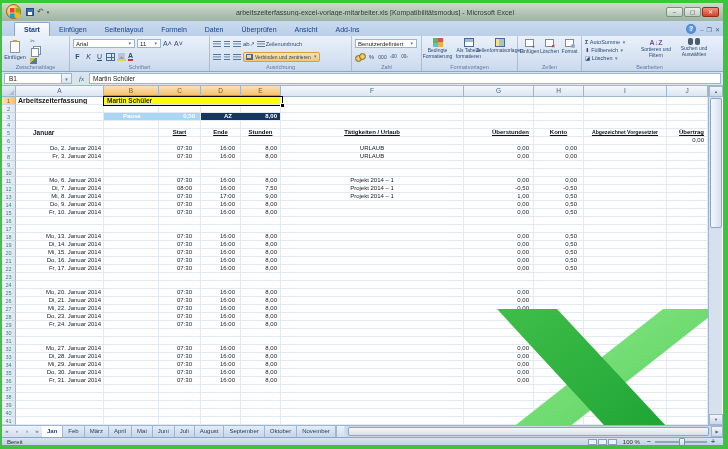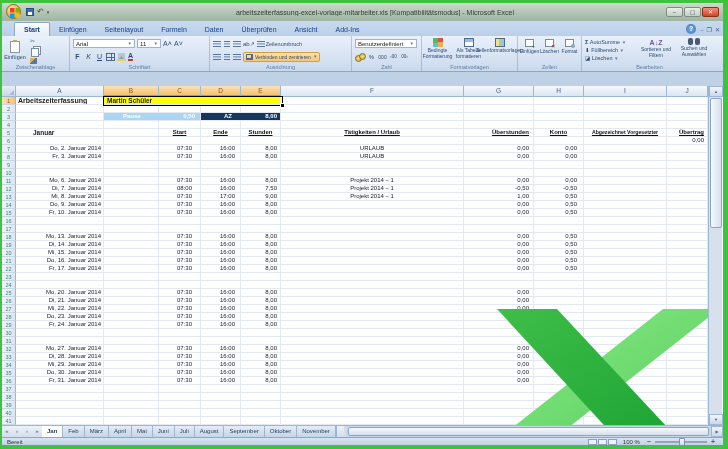--- a/index.html
+++ b/index.html
@@ -348,20 +348,26 @@
         </div>
         <div class="bigedit">
           <span class="i-binoc"></span>
           <span class="lbl">Suchen und Auswählen</span>
         </div>
       </div>
       <div class="grp-label">Bearbeiten</div>
     </div>
   </div>
 
+  <div class="fbar">
+    <span class="namebox">B1</span>
+    <span class="nb-car">▼</span>
+    <span class="fx">fx</span>
+    <span class="ffield">Martin Schüler</span>
+  </div>
 
   <div class="sheet">
     <div id="colheads">
         <div class="ch corner"></div>
         <div class="ch" style="width: 88px;">A</div>
         <div class="ch sel" style="width: 55px;">B</div>
         <div class="ch sel" style="width: 42px;">C</div>
         <div class="ch sel" style="width: 40px;">D</div>
         <div class="ch sel" style="width: 40px;">E</div>
         <div class="ch" style="width: 183px;">F</div>

